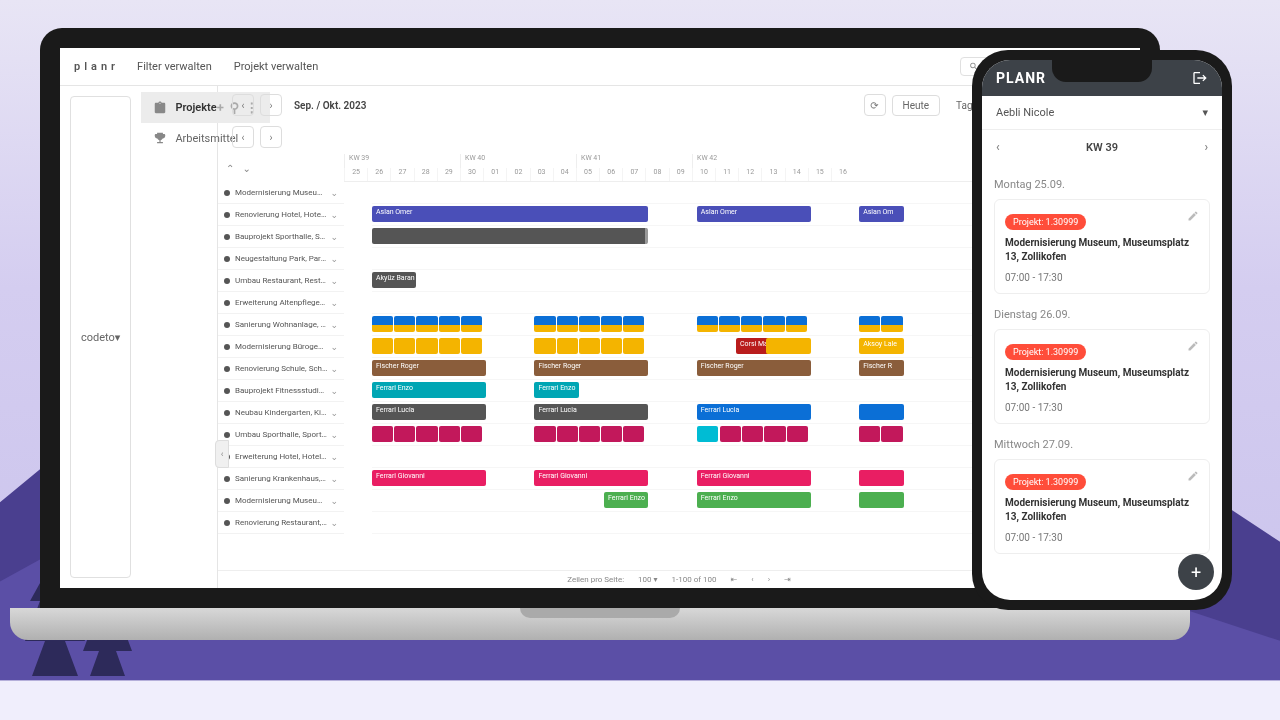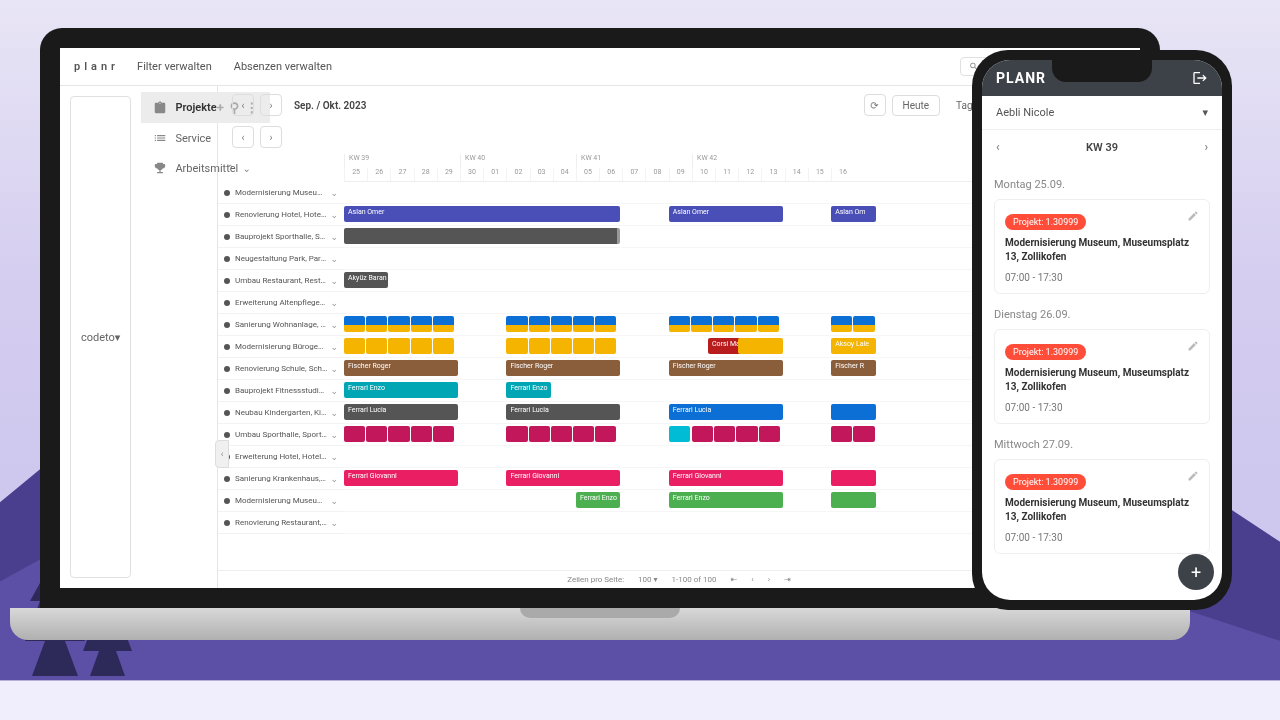--- a/index.html
+++ b/index.html
@@ -54,21 +54,21 @@
 .row-label .dot { width:6px; height:6px; border-radius:50%; background:#555; margin-right:5px; flex-shrink:0; }
 .row-label .txt { flex:1; white-space:nowrap; overflow:hidden; text-overflow:ellipsis; }
 .row-label .chev { font-size:9px; color:#999; margin-left:3px; }
 
 .timeline { flex:1; overflow:hidden; position:relative; }
 .week-headers { display:flex; height:14px; font-size:7px; color:#999; }
 .week-headers div { width:116px; flex-shrink:0; padding-left:4px; border-left:1px solid #eee; }
 .day-headers { display:flex; height:14px; font-size:7px; color:#999; border-bottom:1px solid #eee; }
 .day-headers div { width:23.2px; flex-shrink:0; text-align:center; border-left:1px solid #f4f4f4; }
 
-.rows { position:relative; }
+.rows { position:relative;margin-left:28px; }
 .trow { height:22px; position:relative; border-bottom:1px solid #f6f6f6; }
 .bar { position:absolute; top:2px; height:16px; border-radius:2px; font-size:7px; color:#fff; padding:2px 4px; overflow:hidden; white-space:nowrap; }
 .seg { position:absolute; top:2px; height:16px; }
 .seg span { display:inline-block; height:16px; border-radius:2px; }
 
 .footer { display:flex; align-items:center; justify-content:center; padding:4px 14px; font-size:8px; color:#888; gap:14px; border-top:1px solid #eee; }
 .footer span { cursor:pointer; }
 
 .collapse-handle { position:absolute; left:155px; top:392px; width:14px; height:28px; background:#f0f0f0; border:1px solid #ddd; border-radius:4px 0 0 4px; display:flex; align-items:center; justify-content:center; font-size:9px; color:#888; cursor:pointer; }
 
@@ -105,21 +105,21 @@
       <polygon points="27,0 47,38 40,38 52,70 36,70 45,95 10,95 19,70 3,70 15,38 8,38"></polygon>
     </svg></div>
 
 <div class="laptop">
   <div class="laptop-bezel">
     <div class="laptop-screen">
 
       <div class="app-header">
         <span class="logo">planr</span>
         <span class="nav-item">Filter verwalten</span>
-        <span class="nav-item">Absenzen verwalten</span>
+        <span class="nav-item">Projekt verwalten</span>
         <span class="spacer"></span>
         <div class="search-box">
           <svg viewBox="0 0 24 24">
               <path d="M15.5 14h-.79l-.28-.27A6.471 6.471 0 0016 9.5 6.5 6.5 0 109.5 16c1.61 0 3.09-.59 4.23-1.57l.27.28v.79l5 4.99L20.49 19l-4.99-5zm-6 0C7.01 14 5 11.99 5 9.5S7.01 5 9.5 5 14 7.01 14 9.5 11.99 14 9.5 14z"></path>
             </svg>
           <input placeholder="Suche" style="">
         </div>
       </div>
 
       <div class="app-body">
@@ -132,26 +132,20 @@
               <div class="side-item active">
                 <svg class="micon" viewBox="0 0 24 24">
                   <path d="M19 3h-4.18C14.4 1.84 13.3 1 12 1s-2.4.84-2.82 2H5c-1.1 0-2 .9-2 2v14c0 1.1.9 2 2 2h14c1.1 0 2-.9 2-2V5c0-1.1-.9-2-2-2zm-7 0c.55 0 1 .45 1 1s-.45 1-1 1-1-.45-1-1 .45-1 1-1z"></path>
                 </svg>
                 <span>Projekte</span>
                 <span class="actions">
                   <span>+</span>
                   <span>⚲</span>
                   <span>⋮</span>
                 </span>
-              </div>
-              <div class="side-item">
-                <svg class="micon" viewBox="0 0 24 24">
-                  <path d="M3 13h2v-2H3v2zm0 4h2v-2H3v2zm0-8h2V7H3v2zm4 4h14v-2H7v2zm0 4h14v-2H7v2zM7 7v2h14V7H7z"></path>
-                </svg>
-                <span>Service</span>
               </div>
               <div class="side-item">
                 <svg class="micon" viewBox="0 0 24 24">
                   <path d="M19 5h-2V3H7v2H5c-1.1 0-2 .9-2 2v1c0 2.55 1.92 4.63 4.39 4.94.63 1.5 1.98 2.63 3.61 2.96V19H7v2h10v-2h-4v-3.1c1.63-.33 2.98-1.46 3.61-2.96C19.08 12.63 21 10.55 21 8V7c0-1.1-.9-2-2-2z"></path>
                 </svg>
                 <span>Arbeitsmittel</span>
               </div>
             </div>
         </div>
 

